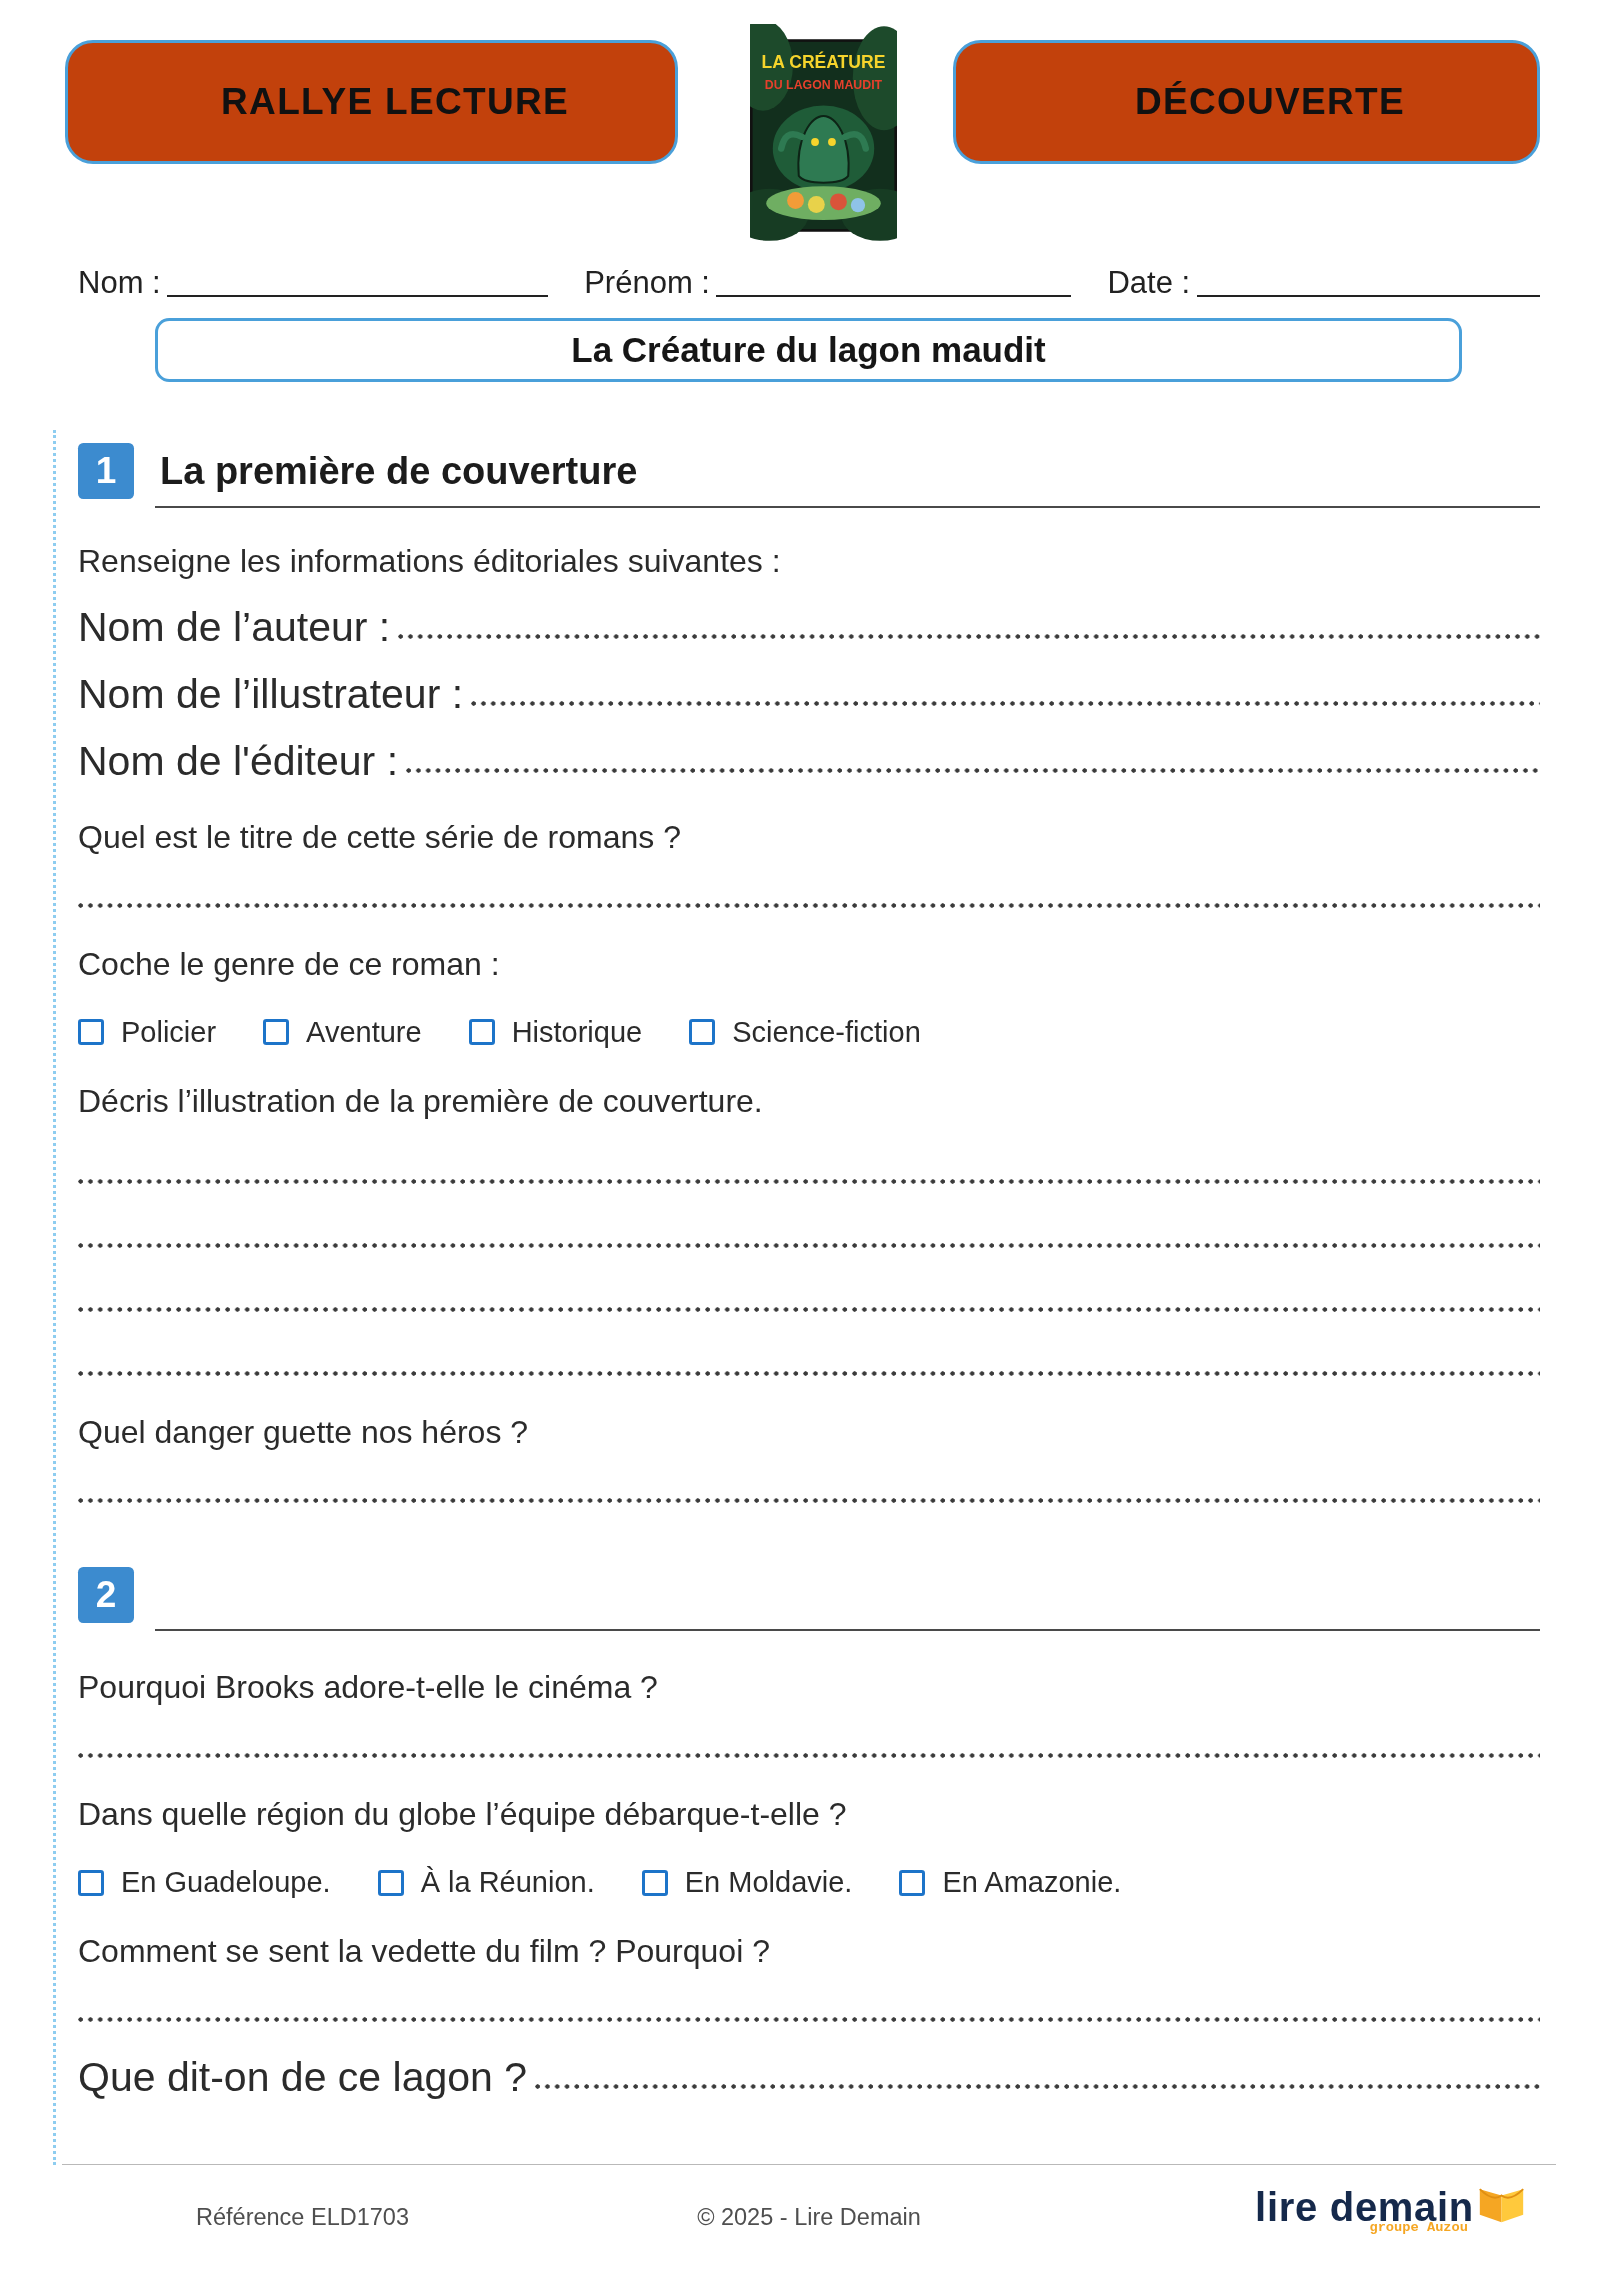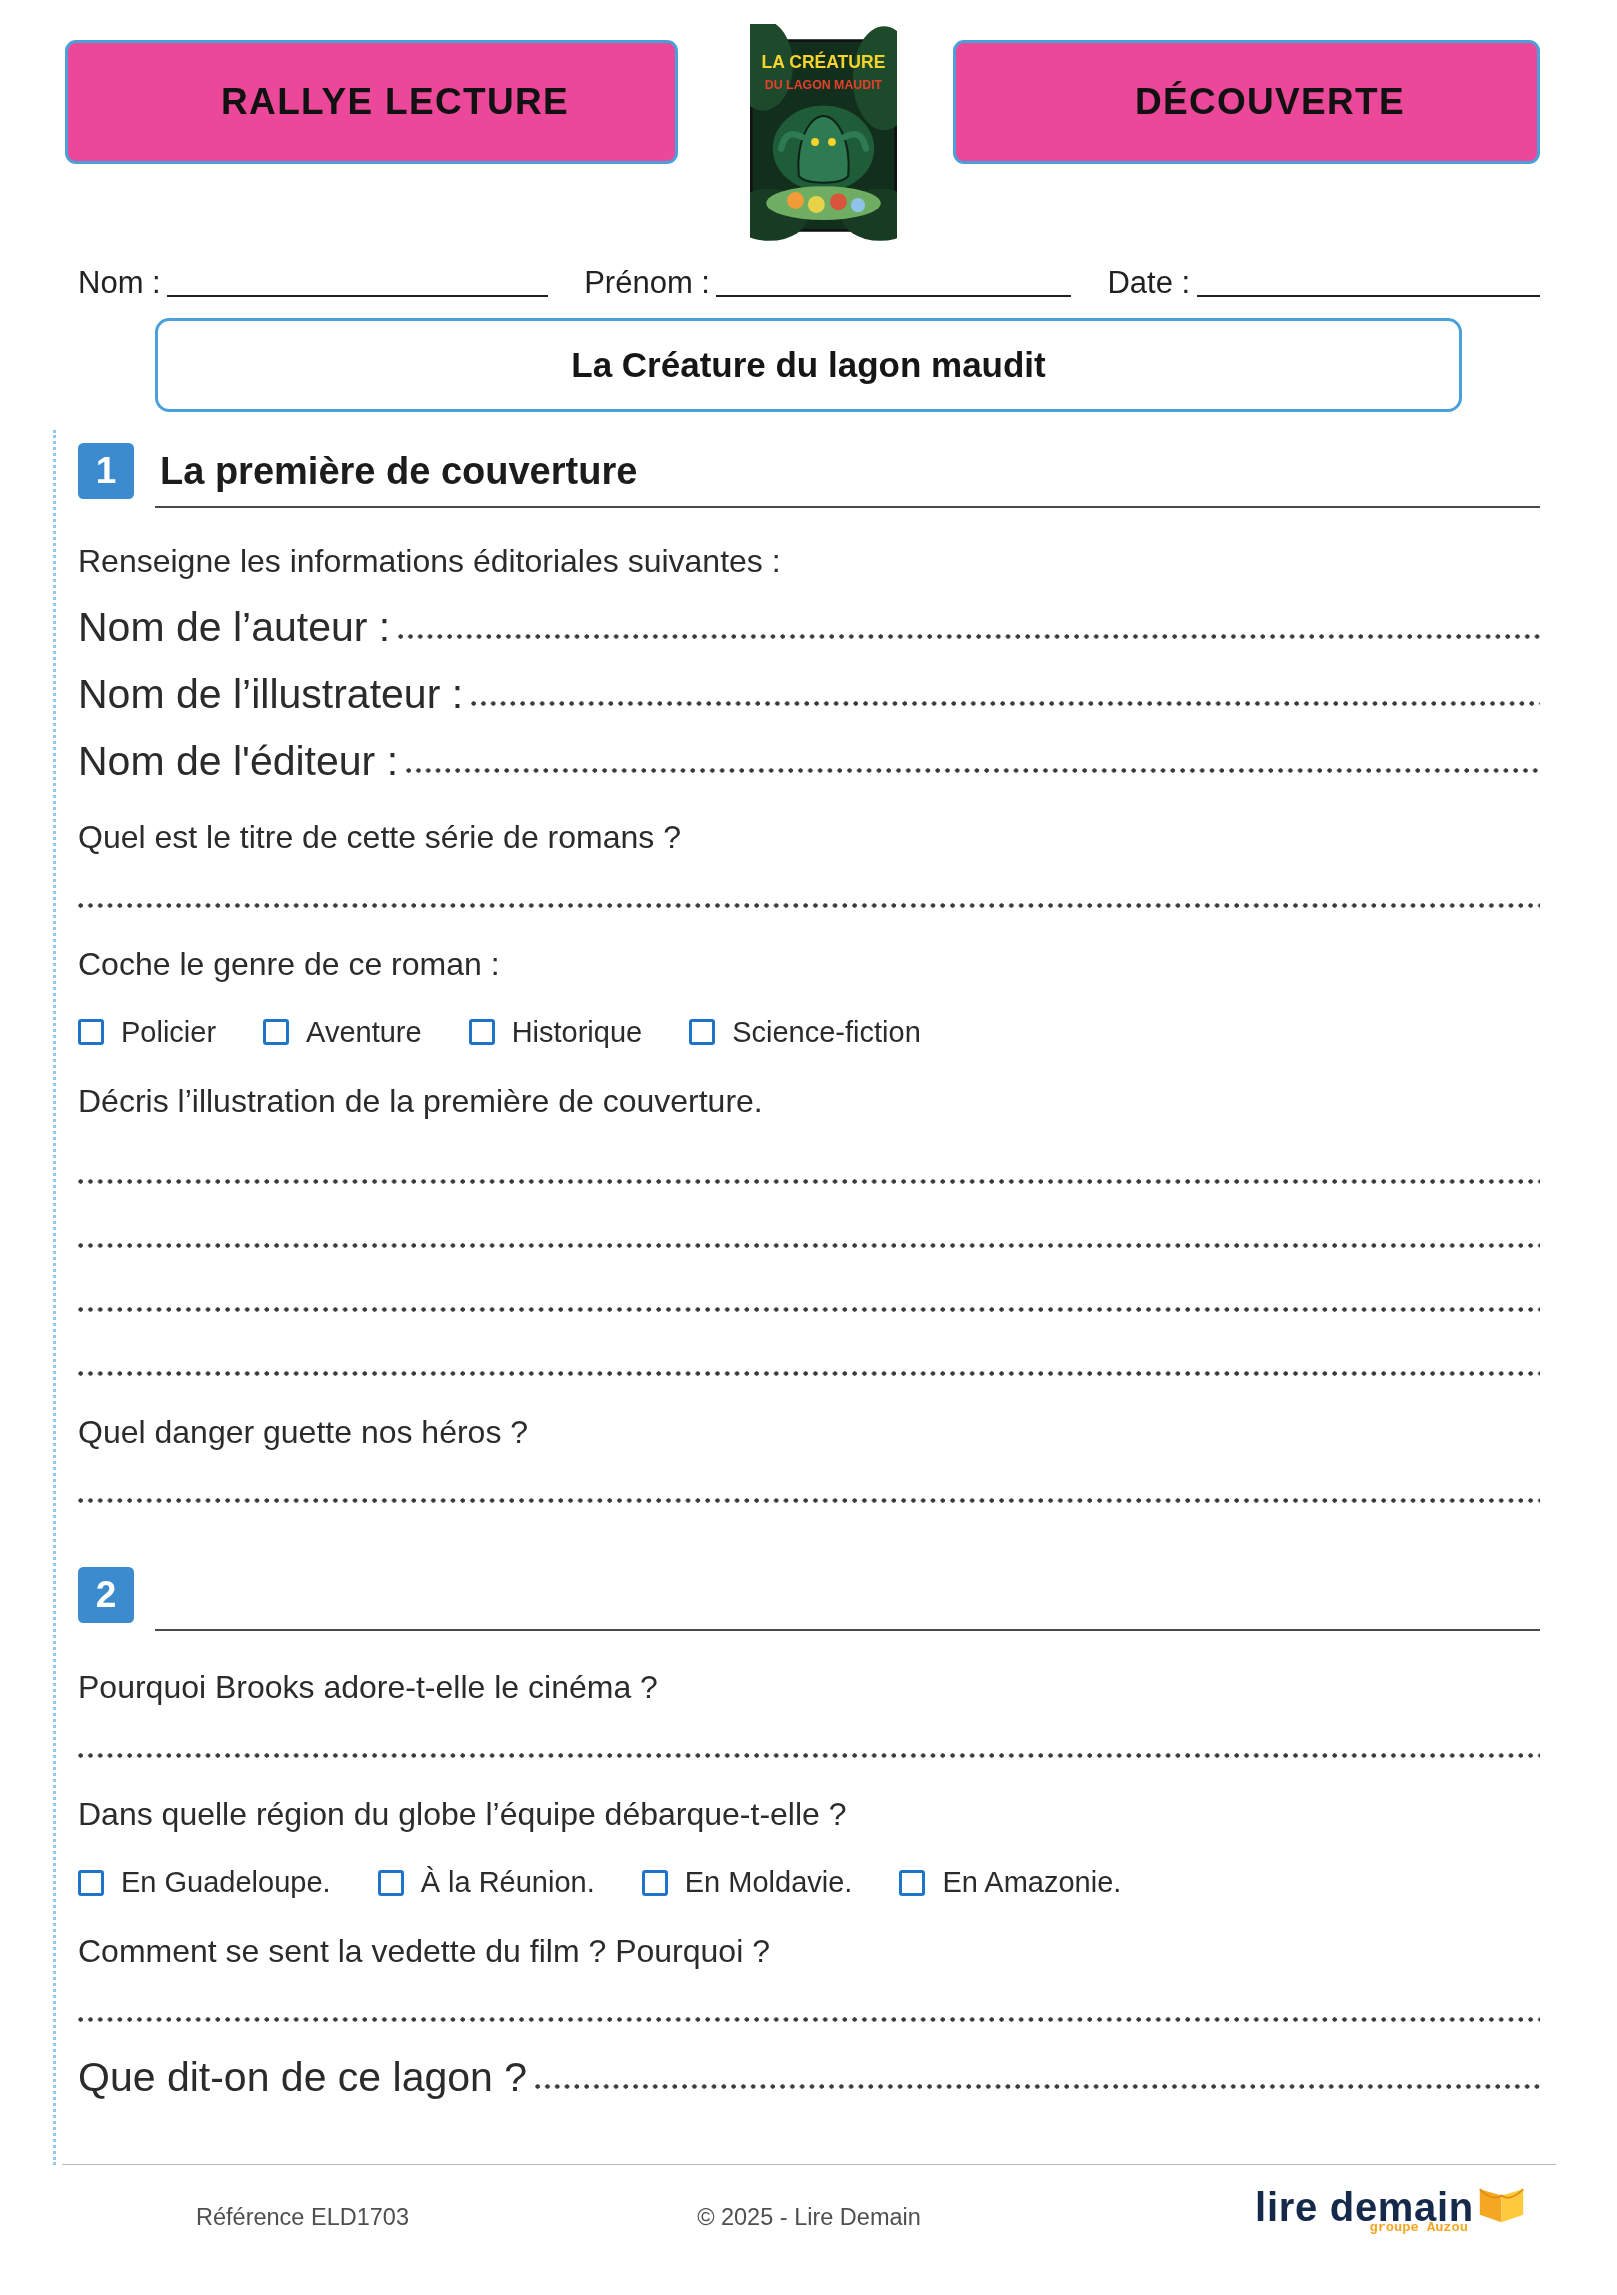--- a/index.html
+++ b/index.html
@@ -6,23 +6,23 @@
   html,body { background:#e8e8e8; }
   .page {
     position:relative; width:1618px; height:2295px; margin:0 auto;
     background:#ffffff; font-family:"Liberation Sans", sans-serif; color:#2b2b2b;
     overflow:hidden;
   }
 
   
   .badge {
     position:absolute; display:flex; align-items:center; justify-content:center;
-    border:3.3px solid #4aa0da; border-radius:11px;
+    border:3.3px solid #4aa0da; border-radius:28px;
     font-size:37px; font-weight:bold; color:#111; letter-spacing:1.3px;
-    background:#ec4899;
+    background:#c2410c;
     padding-left:47px;
   }
   .badge-left  { left:65px;  top:40px; width:613px; height:124px; }
   .badge-right { left:953px; top:40px; width:587px; height:124px; }
   .cover { position:absolute; left:750px; top:23.5px; width:147px; height:223px; }
   .cover svg { width:100%; height:100%; display:block; }
 
   
   .name-row {
     position:absolute; left:78px; right:78px; top:252px;
@@ -30,21 +30,21 @@
   }
   .name-row .lab { white-space:nowrap; line-height:38px; }
   .fill-line { border-bottom:2px solid #222; height:33px; }
   .fl-nom    { width:381px; margin-left:6.5px; }
   .fl-prenom { width:355px; margin-left:6.5px; }
   .fl-date   { flex:1; margin-left:6.5px; }
   .gap1 { margin-left:36px; }
 
   
   .title-box {
-    position:absolute; left:155px; top:318px; width:1307px; height:94px;
+    position:absolute; left:155px; top:318px; width:1307px; height:64px;
     border:3.3px solid #4aa0da; border-radius:14.3px;
     display:flex; align-items:center; justify-content:center;
     font-size:35px; font-weight:bold; color:#161616;
   }
 
   
   .vline { position:absolute; left:53px; top:430px; height:1735px; width:0;
            border-left:3.3px dotted #8ecdf0; }
 
   

